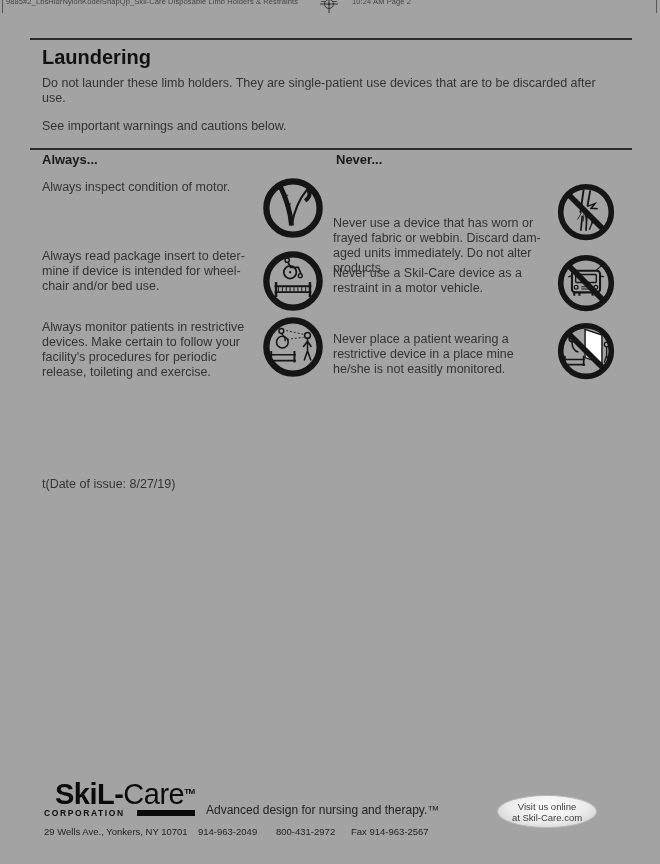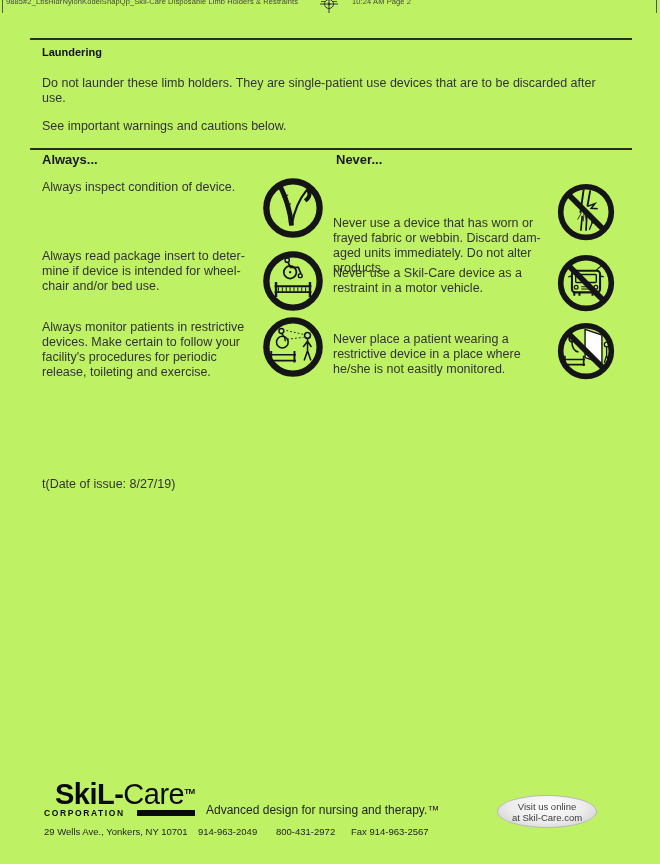--- a/index.html
+++ b/index.html
@@ -1,25 +1,25 @@
 <!DOCTYPE html>
 <html><head>
 <meta charset="utf-8">
 <style>
   html,body{margin:0;padding:0;background:#fff;}
-  .page{position:relative;width:660px;height:864px;background:#bef264;
+  .page{position:relative;width:660px;height:864px;background:#a3a3a3;
         font-family:"Liberation Sans",sans-serif;color:#333;overflow:hidden;}
   .abs{position:absolute;}
   .ml{white-space:pre-line;}
   .body-text{font-size:12.5px;line-height:14.9px;color:#333;}
   .col-head{font-size:13px;font-weight:bold;color:#1a1a1a;}
   .rule{position:absolute;left:30px;width:602px;height:1.6px;background:#2b2b2b;}
   .tick{position:absolute;top:0;width:1px;height:13px;background:#555;}
   .print-small{font-size:7.5px;color:#444;letter-spacing:0.1px;white-space:nowrap;}
-  .title{font-size:11px;font-weight:bold;color:#111;}
+  .title{font-size:20px;font-weight:bold;color:#111;}
   .cell-text{width:222px;}
   .date-line{font-size:12.5px;color:#333;}
   svg{display:block;}
   
   .logo-brand{font-size:29px;letter-spacing:-0.5px;color:#0a0a0a;line-height:26px;text-align:right;}
   .logo-skil{font-weight:bold;}
   .logo-care{font-weight:normal;}
   .logo-tm{font-size:8px;vertical-align:top;position:relative;top:-2px;font-weight:bold;}
   .logo-sub-row{display:flex;align-items:center;gap:12px;margin-top:1px;}
   .logo-sub{font-size:8.5px;font-weight:bold;letter-spacing:1.6px;color:#0a0a0a;}
@@ -52,21 +52,21 @@
   <div class="rule" style="top:38px;"></div>
   <div class="abs title" style="left:42px;top:46px;">Laundering</div>
   <div class="abs body-text ml" style="left:42px;top:76px;width:600px;">Do not launder these limb holders. They are single-patient use devices that are to be discarded after
 use.</div>
   <div class="abs body-text" style="left:42px;top:119px;">See important warnings and cautions below.</div>
 
   <div class="rule" style="top:148px;"></div>
   <div class="abs col-head" style="left:42px;top:152px;">Always...</div>
   <div class="abs col-head" style="left:336px;top:152px;">Never...</div>
 
-  <div class="abs body-text cell-text ml" style="left:42px;top:180px;">Always inspect condition of device.</div>
+  <div class="abs body-text cell-text ml" style="left:42px;top:180px;">Always inspect condition of motor.</div>
   <div class="abs" style="left:262px;top:177px;">
     <svg width="62" height="62" viewBox="0 0 64 64">
       <circle cx="32" cy="32" r="27.5" fill="none" stroke="#151515" stroke-width="6.5"></circle>
       <path d="M19 10 C25 22 29 34 30.5 50" fill="none" stroke="#151515" stroke-width="5"></path>
       <path d="M30.5 50 C33 36 39 22 46.5 13" fill="none" stroke="#151515" stroke-width="2.2"></path>
       <path d="M47 12 c3.5 5 2.5 9 -2.5 12.5" fill="none" stroke="#151515" stroke-width="4"></path>
       <path d="M21 21 l6 -2.5 M24 30 l6 -2.5" stroke="#151515" stroke-width="1"></path>
     </svg>
   </div>
   <div class="abs body-text cell-text ml" style="left:333px;top:192px;margin-top:24px;">Never use a device that has worn or
@@ -130,21 +130,21 @@
       <path d="M9.5 36 v12 M33.5 36 v12" stroke="#151515" stroke-width="2"></path>
       <circle cx="20" cy="15.5" r="2.5" fill="none" stroke="#151515" stroke-width="1.5"></circle>
       <circle cx="21" cy="27" r="6" fill="none" stroke="#151515" stroke-width="1.6"></circle>
       <path d="M20 18 q4 3 4 8" fill="none" stroke="#151515" stroke-width="1.4"></path>
       <circle cx="47" cy="20" r="3" fill="none" stroke="#151515" stroke-width="1.6"></circle>
       <path d="M47 23 v13 M47 36 l-3.5 10 M47 36 l3.5 10 M47 26 l-4.5 6 M47 26 l4 6" stroke="#151515" stroke-width="1.6" fill="none"></path>
       <path d="M25 15 L43 19 M26 24 L43 22" stroke="#151515" stroke-width="0.9" stroke-dasharray="2 2"></path>
     </svg>
   </div>
   <div class="abs body-text cell-text ml" style="left:333px;top:332px;">Never place a patient wearing a
-restrictive device in a place where
+restrictive device in a place mine
 he/she is not easitly monitored.</div>
   <div class="abs" style="left:556px;top:321px;">
     <svg width="60" height="60" viewBox="0 0 64 64">
       <circle cx="32" cy="32" r="27" fill="none" stroke="#151515" stroke-width="6"></circle>
       <path d="M8 41 h23 M8 46.5 h23" stroke="#151515" stroke-width="1.7" fill="none"></path>
       <path d="M9.5 37 v11 M29.5 37 v11" stroke="#151515" stroke-width="1.8"></path>
       <circle cx="17" cy="19" r="3" fill="none" stroke="#151515" stroke-width="1.7"></circle>
       <path d="M17 22 c0 7 2.5 10 7 11" fill="none" stroke="#151515" stroke-width="1.6"></path>
       <path d="M31 9 L49 15 L49 45 L31 39 Z" fill="#ffffff" stroke="#151515" stroke-width="1.5"></path>
       <circle cx="54" cy="25" r="2.5" fill="none" stroke="#151515" stroke-width="1.4"></circle>

